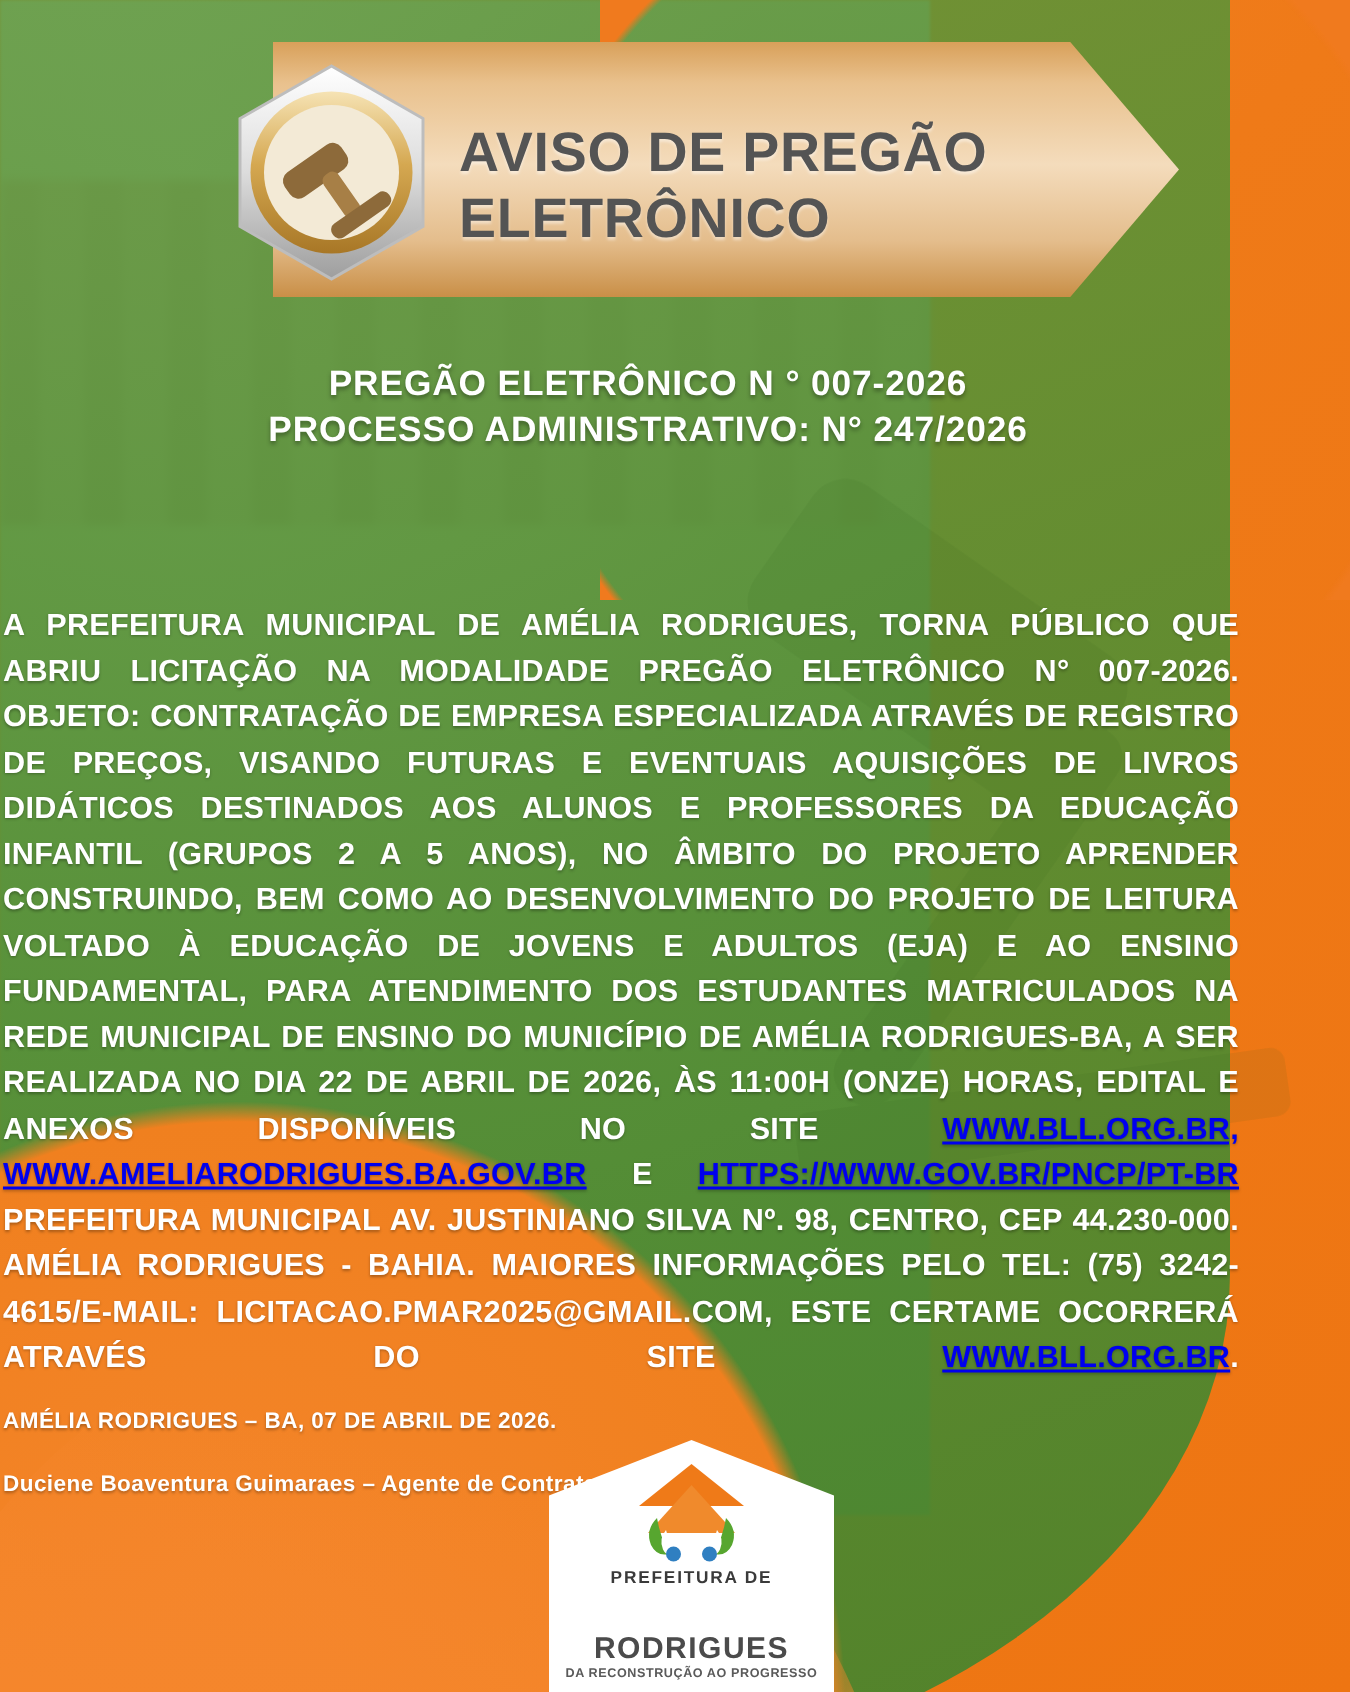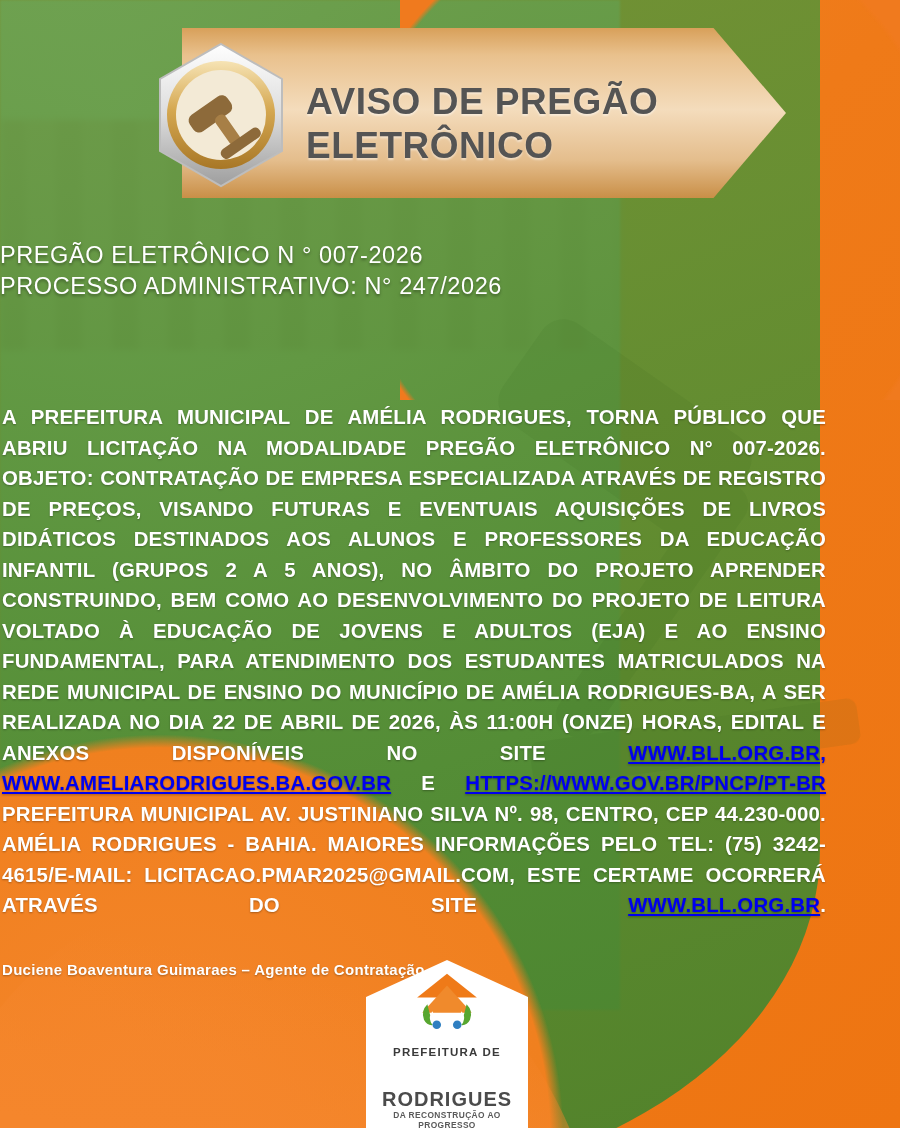--- a/index.html
+++ b/index.html
@@ -120,22 +120,23 @@
     left: 0; top: 12px;
     width: 150px; height: 150px;
   }
 
   
   .head-lines {
     position: absolute;
     top: 240px;
     left: 0;
     width: 864px;
+    text-align: center;
     color: #fff;
-    font-weight: normal;
+    font-weight: bold;
     font-size: 23.5px;
     letter-spacing: .6px;
     line-height: 1.32;
     text-shadow: 0 2px 3px rgba(0,0,0,.35);
   }
 
   
   .body-text {
     position: absolute;
     left: 0;
@@ -166,21 +167,21 @@
     letter-spacing: .3px;
     text-shadow: 0 1px 2px rgba(0,0,0,.30);
   }
   .sign-block .spacer { height: 22px; }
 
   
   .logo {
     position: absolute;
     left: 366px;
     bottom: 0;
-    width: 162px;
+    width: 190px;
     height: 168px;
   }
   .logo-shape {
     position: absolute;
     inset: 0;
     background: #ffffff;
     clip-path: polygon(50% 0%, 100% 22%, 100% 100%, 0 100%, 0 22%);
     box-shadow: 0 0 8px rgba(0,0,0,.2);
   }
   .logo-text {
@@ -272,20 +273,21 @@
 <div class="head-lines">
   <div>PREGÃO ELETRÔNICO   N ° 007-2026</div>
   <div>PROCESSO ADMINISTRATIVO: N° 247/2026</div>
 </div>
 
 <div class="body-text">
   <span>A PREFEITURA MUNICIPAL DE AMÉLIA RODRIGUES, TORNA PÚBLICO QUE ABRIU LICITAÇÃO NA MODALIDADE PREGÃO ELETRÔNICO N° 007-2026. OBJETO: CONTRATAÇÃO DE EMPRESA ESPECIALIZADA ATRAVÉS DE REGISTRO DE PREÇOS, VISANDO FUTURAS E EVENTUAIS AQUISIÇÕES DE LIVROS DIDÁTICOS DESTINADOS AOS ALUNOS E PROFESSORES DA EDUCAÇÃO INFANTIL (GRUPOS 2 A 5 ANOS), NO ÂMBITO DO PROJETO APRENDER CONSTRUINDO, BEM COMO AO DESENVOLVIMENTO DO PROJETO DE LEITURA VOLTADO À EDUCAÇÃO DE JOVENS E ADULTOS (EJA) E AO ENSINO FUNDAMENTAL, PARA ATENDIMENTO DOS ESTUDANTES MATRICULADOS NA REDE MUNICIPAL DE ENSINO DO MUNICÍPIO DE AMÉLIA RODRIGUES-BA, A SER REALIZADA NO DIA 22 DE ABRIL DE 2026, ÀS 11:00H (ONZE) HORAS, EDITAL E ANEXOS DISPONÍVEIS NO SITE </span><a class="u" href="#">WWW.BLL.ORG.BR,</a> <a class="u" href="#">WWW.AMELIARODRIGUES.BA.GOV.BR</a><span> E </span><a class="u" href="#">HTTPS://WWW.GOV.BR/PNCP/PT-BR</a><span> PREFEITURA MUNICIPAL AV. JUSTINIANO SILVA Nº. 98, CENTRO, CEP 44.230-000. AMÉLIA RODRIGUES - BAHIA. MAIORES INFORMAÇÕES PELO TEL: (75) 3242-4615/E-MAIL: LICITACAO.PMAR2025@GMAIL.COM, ESTE CERTAME OCORRERÁ ATRAVÉS DO SITE </span><a class="u" href="#">WWW.BLL.ORG.BR</a><span>.</span>
 </div>
 
 <div class="sign-block">
+  <div>AMÉLIA RODRIGUES – BA, 07 DE ABRIL DE 2026.</div>
   <div class="spacer"></div>
   <div>Duciene Boaventura Guimaraes – Agente de Contratação.</div>
 </div>
 
 <div class="logo">
   <div class="logo-shape"></div>
   <svg viewBox="0 0 190 168" style="position:absolute;inset:0;">
     <polygon points="95,16 130,44 60,44" fill="#ef7a18"></polygon>
     <polygon points="95,30 124,62 66,62" fill="#f08a2c"></polygon>
     <g fill="#57a62f">

